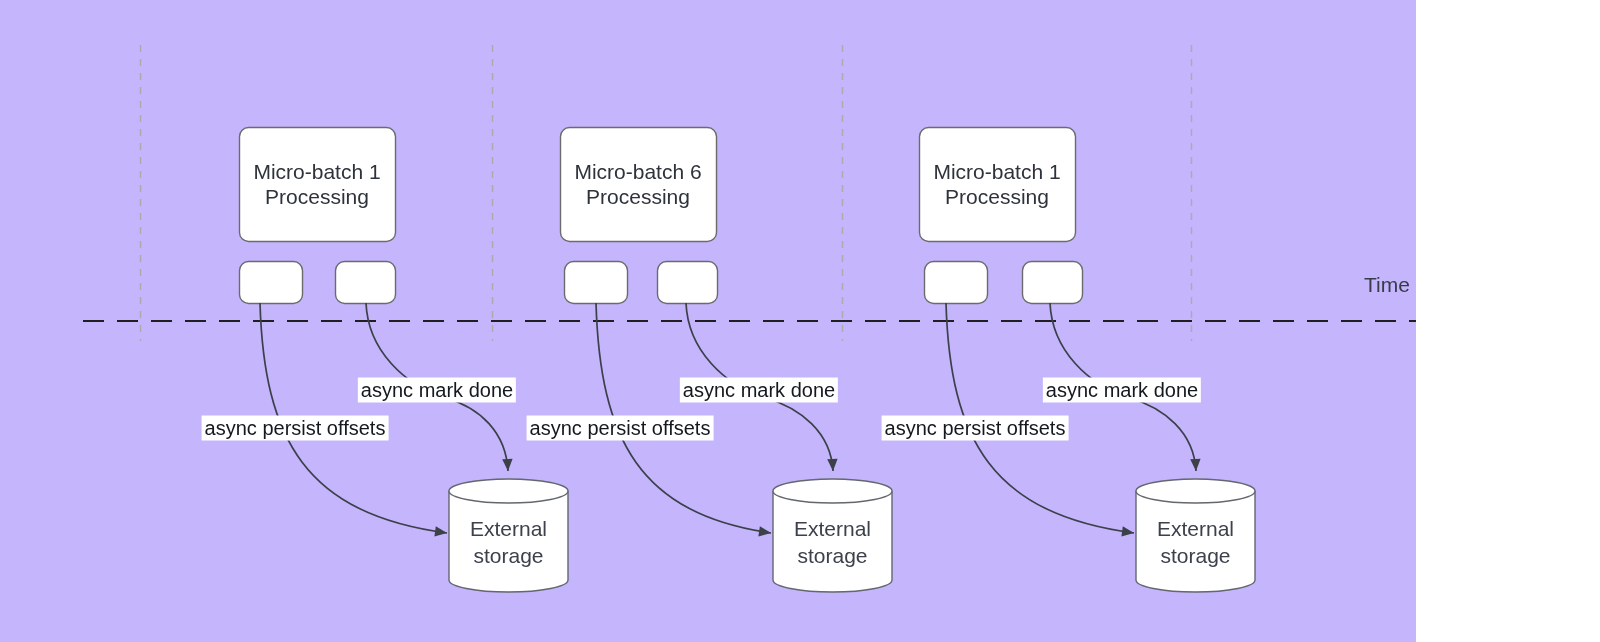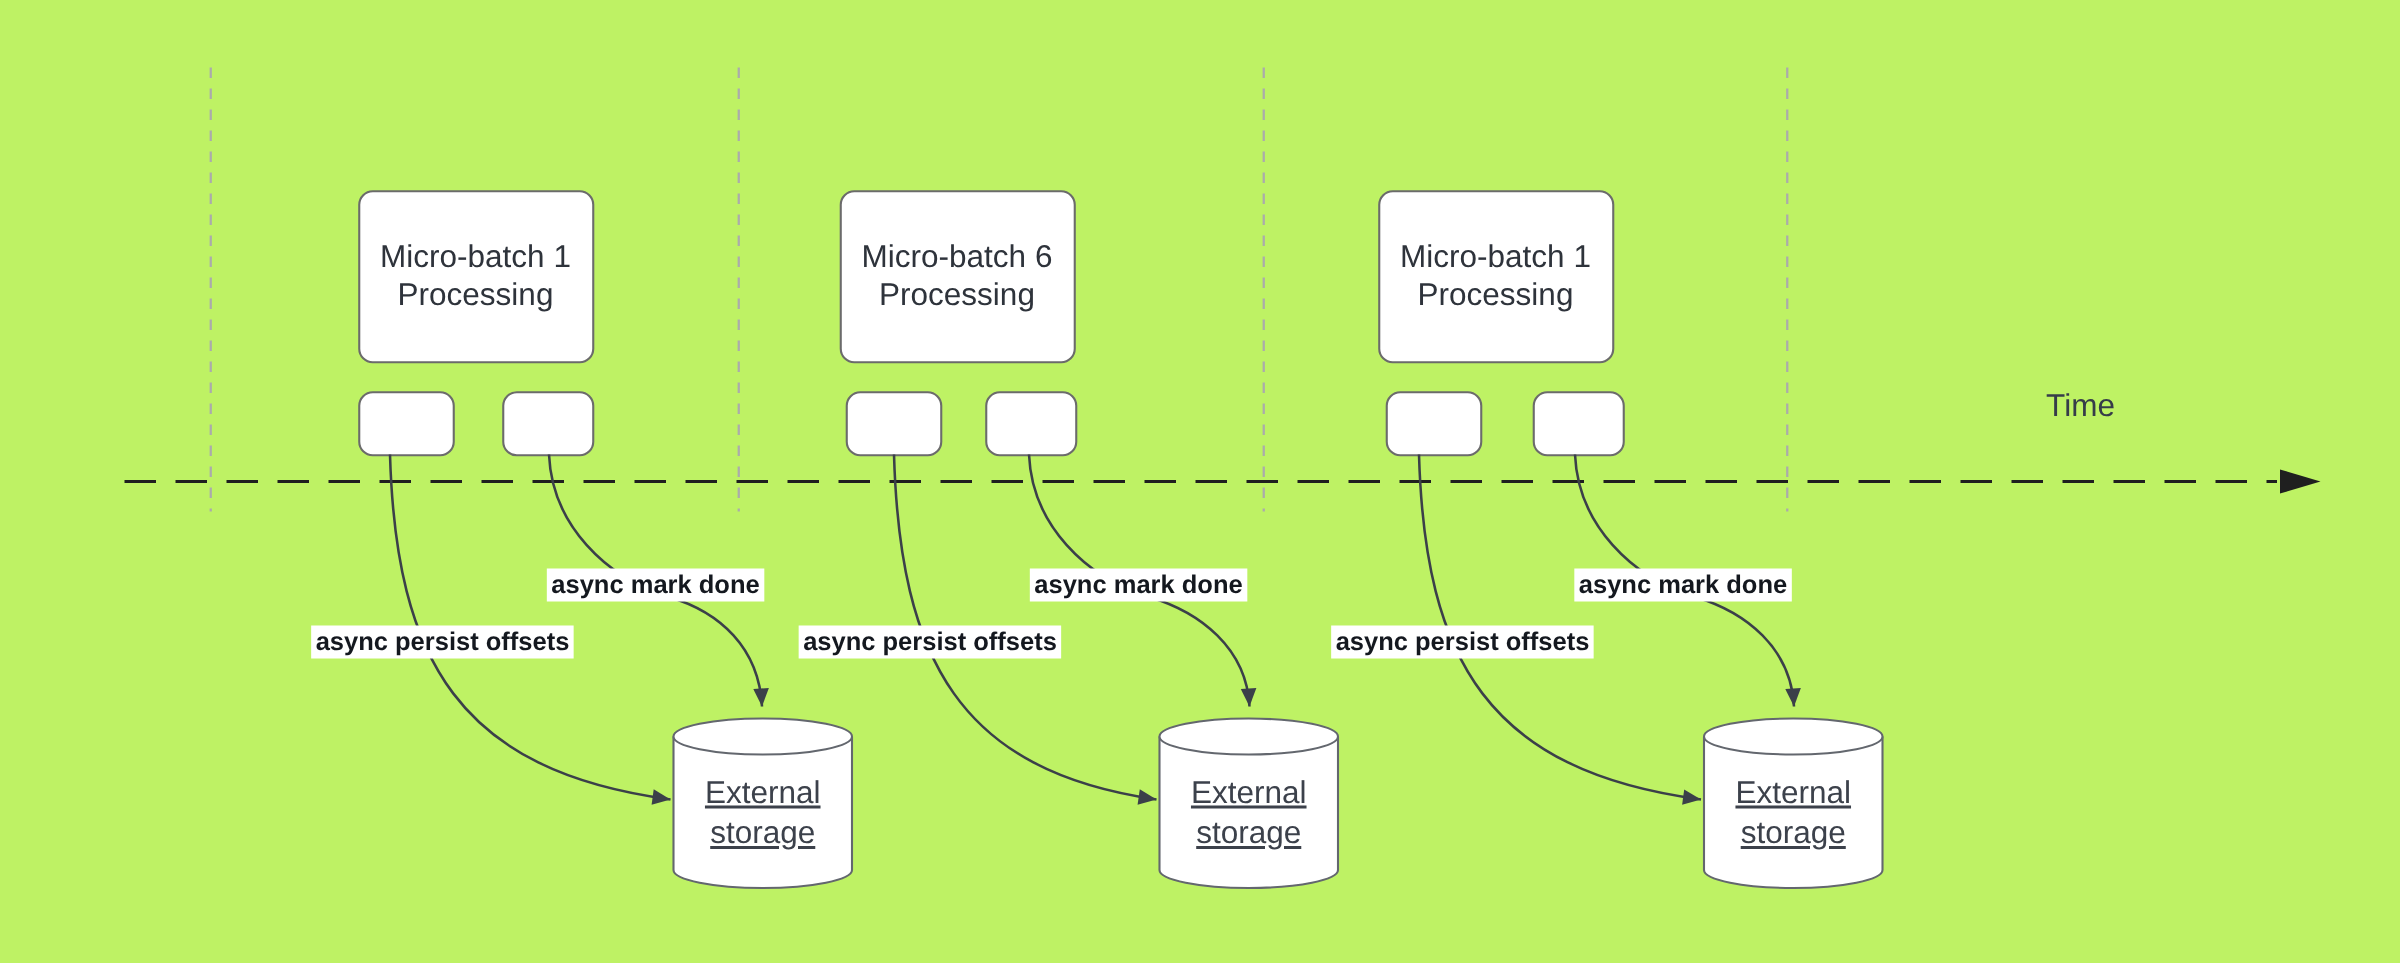--- a/index.html
+++ b/index.html
@@ -1,41 +1,41 @@
 <!DOCTYPE html>
 <html><head>
 <meta charset="utf-8">
 <style>
   html,body{margin:0;padding:0;background:#ffffff;}
   .canvas{
     position:relative;
-    width:1600px;height:642px;
-    background:#bef264;
+    width:1416px;height:642px;
+    background:#c4b5fd;
     font-family:"Liberation Sans", sans-serif;
     overflow:hidden;
   }
   .canvas > svg{position:absolute;left:0;top:0;}
   .guide{stroke:#ababab;stroke-width:1.5;stroke-dasharray:7 7;fill:none;}
   .axis{stroke:#1f1f1f;stroke-width:2;stroke-dasharray:21 13;fill:none;}
   .node{fill:#ffffff;stroke:#6b6b6b;stroke-width:1.4;}
   .cyl{fill:#ffffff;stroke:#63676e;stroke-width:1.4;}
   .edge{fill:none;stroke:#3b4049;stroke-width:1.7;}
   .node-label{
     position:absolute;display:flex;flex-direction:column;
     justify-content:center;align-items:center;text-align:center;
     font-size:21px;line-height:25px;color:#2e333b;
   }
   .storage-label{
     position:absolute;display:flex;flex-direction:column;
     justify-content:center;align-items:center;text-align:center;
-    font-size:21px;line-height:27px;color:#3c414b;text-decoration:underline;
+    font-size:21px;line-height:27px;color:#3c414b;
   }
   .edge-label{
     position:absolute;transform:translate(-50%,-50%);
-    font-size:17px;font-weight:bold;color:#14181f;
+    font-size:20px;font-weight:normal;color:#14181f;
     background:#ffffff;padding:1px 3px;white-space:nowrap;
   }
   .time-label{
     position:absolute;transform:translate(-50%,-50%);
     font-size:21px;color:#363c49;white-space:nowrap;
   }
 </style>
 </head>
 <body>
 
@@ -107,15 +107,15 @@
     <div>Micro-batch 1</div>
     <div>Processing</div>
   </div>
   <div class="edge-label" style="left:975px;top:428px">async persist offsets</div>
   <div class="edge-label" style="left:1122px;top:390px">async mark done</div>
   <div class="storage-label" style="left:1136px;top:491px;width:119px;height:101px">
     <div>External</div>
     <div>storage</div>
   </div>
 
-  <div class="time-label" style="left:1387px;top:271px">Time</div>
+  <div class="time-label" style="left:1387px;top:285px">Time</div>
 
 </div>
 
 </body></html>

